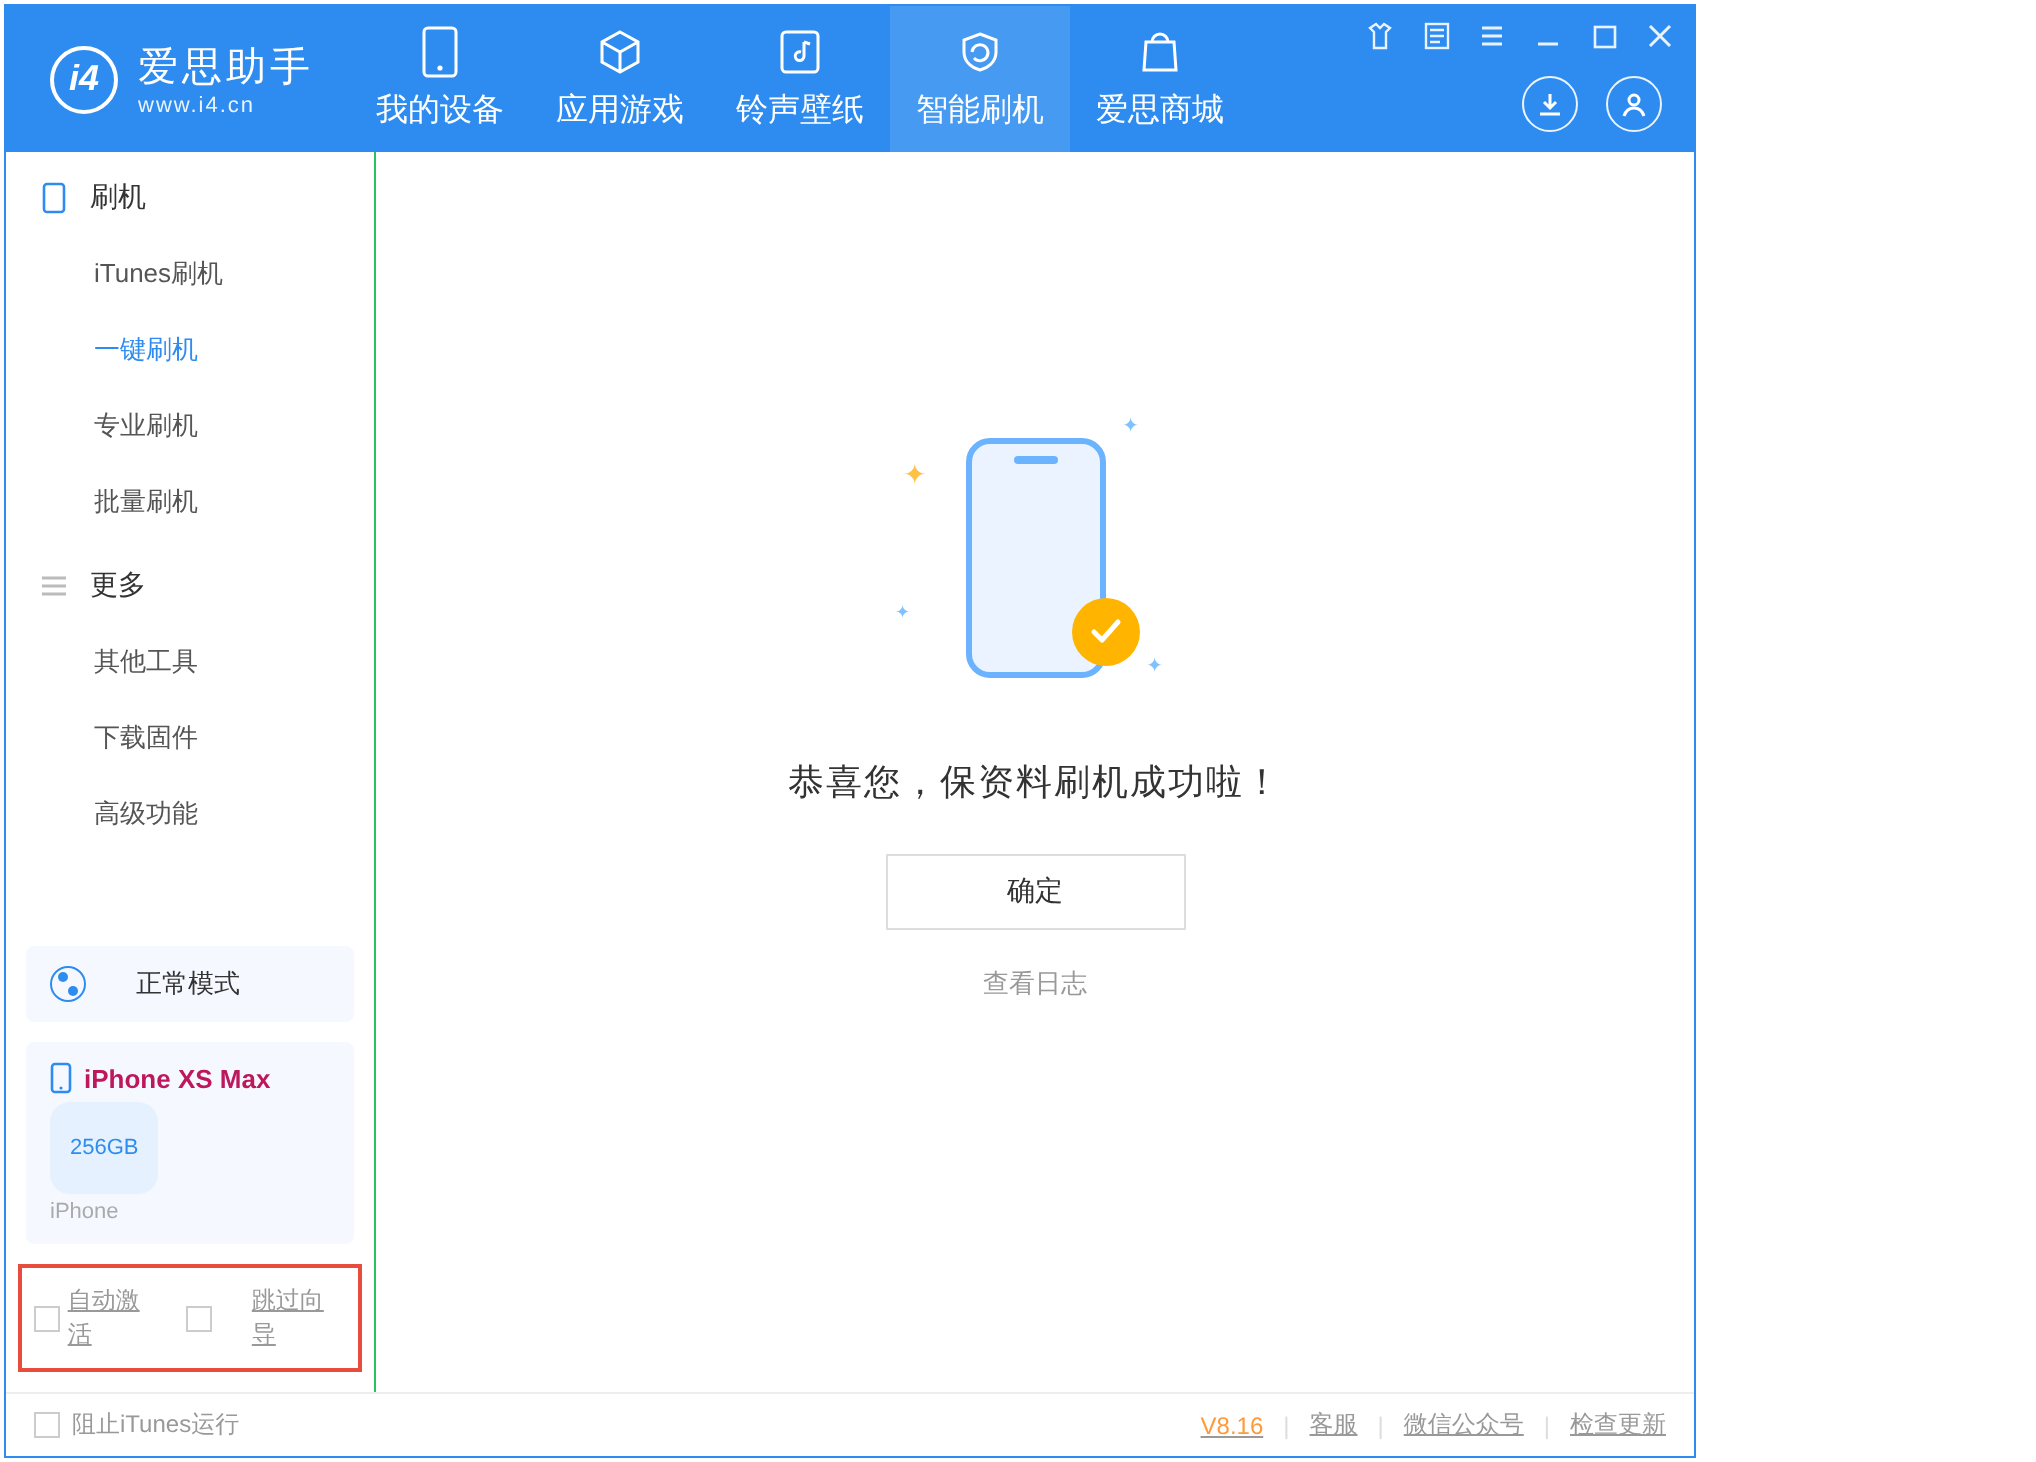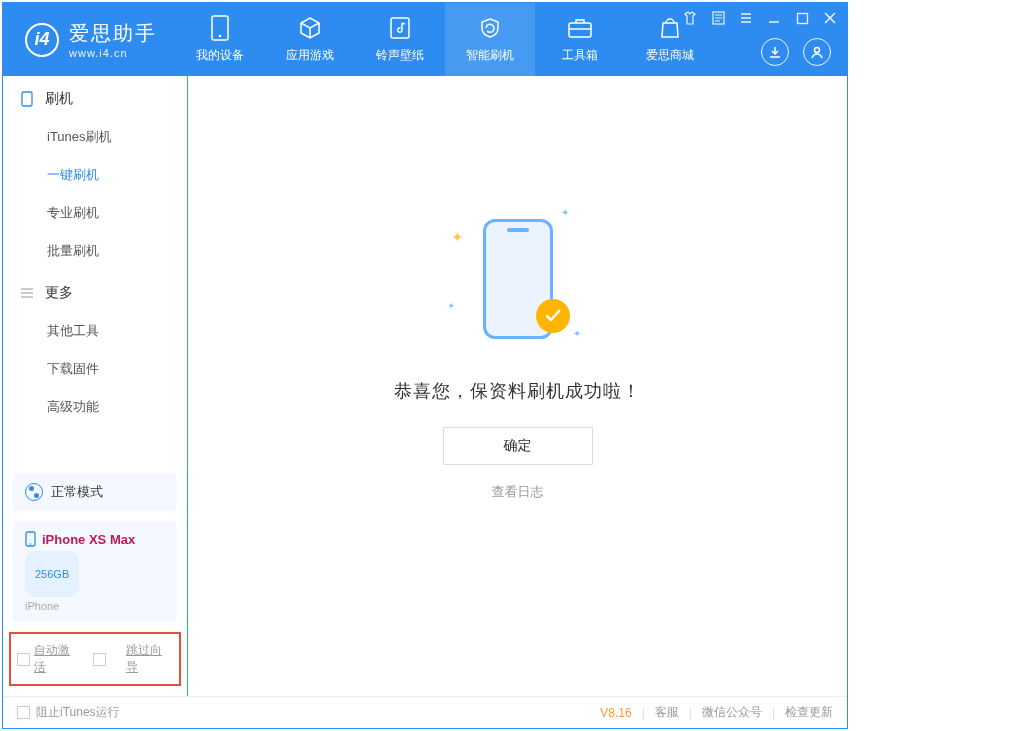--- a/index.html
+++ b/index.html
@@ -10,37 +10,37 @@
 .header { height: 73px; background: linear-gradient(to bottom, #2e8cf0, #2e8cf0); display: flex; align-items: center; color: #fff; position: relative; }
 .logo-block { display: flex; align-items: center; padding: 0 18px 0 22px; }
 .logo-mark { width: 34px; height: 34px; border: 2px solid #fff; border-radius: 50%; display: flex; align-items: center; justify-content: center; font-weight: bold; font-size: 18px; color: #fff; font-style: italic; }
 .logo-text { margin-left: 10px; }
 .logo-title { font-size: 20px; letter-spacing: 2px; font-weight: 500; }
 .logo-sub { font-size: 11px; opacity: .9; letter-spacing: 1px; }
 .nav { display: flex; height: 100%; }
 .nav-item { width: 90px; display: flex; flex-direction: column; align-items: center; justify-content: center; cursor: pointer; color: #fff; }
 .nav-item.active { background: rgba(255,255,255,0.12); }
 .nav-icon { width: 26px; height: 26px; display: flex; align-items: center; justify-content: center; }
-.nav-label { font-size: 12px; margin-top: 6px; }
+.nav-label { font-size: 16px; margin-top: 6px; }
 .header-right { position: absolute; right: 8px; top: 6px; display: flex; gap: 10px; align-items: center; }
 .header-right .sysbtn { width: 18px; height: 18px; display: flex; align-items: center; justify-content: center; cursor: pointer; color: #fff; opacity: .9; }
 .header-right-lower { position: absolute; right: 16px; bottom: 10px; display: flex; gap: 14px; }
 .circ-btn { width: 28px; height: 28px; border: 1.5px solid rgba(255,255,255,.9); border-radius: 50%; display: flex; align-items: center; justify-content: center; cursor: pointer; }
 
 
 .body { flex: 1; display: flex; min-height: 0; }
 .sidebar { width: 185px; border-right: 1px solid #22c55e; display: flex; flex-direction: column; }
 .side-group-header { display: flex; align-items: center; padding: 14px 16px 10px 16px; font-size: 14px; color: #333; }
 .side-group-header .hicon { width: 16px; height: 16px; margin-right: 10px; display: flex; align-items: center; justify-content: center; }
 .side-list { }
 .side-item { padding: 10px 10px 10px 44px; font-size: 13px; color: #555; cursor: pointer; }
 .side-item.active { color: #2e8cf0; }
 .side-spacer { flex: 1; }
 .mode-block, .device-block { margin: 0 10px 10px 10px; background: #f5f9ff; border-radius: 4px; padding: 10px 12px; font-size: 13px; color: #333; }
-.mode-block { display: flex; align-items: center; gap: 8px; text-align: center; }
+.mode-block { display: flex; align-items: center; gap: 25px; text-align: center; }
 .mode-icon { width: 18px; height: 18px; border: 1.5px solid #2e8cf0; border-radius: 50%; position: relative; }
 .mode-icon::before, .mode-icon::after { content:''; position:absolute; width:5px; height:5px; background:#2e8cf0; border-radius:50%; }
 .mode-icon::before { top:2px; left:3px; }
 .mode-icon::after { bottom:2px; right:3px; }
 .device-block .dname { font-weight: 600; color: #be185d; display: flex; align-items: center; gap: 6px; }
 .badge { display: inline-block; background: #e6f1ff; color: #2e8cf0; border-radius: 10px; padding: 17px 10px; font-size: 11px; margin-top: 4px; }
 .device-type { font-size: 11px; color: #aaa; margin-top: 3px; }
 .opts-row { border: 2px solid #e74c3c; margin: 0 6px 10px 6px; padding: 8px 6px; display: flex; gap: 12px; align-items: center; font-size: 12px; color: #999; text-decoration: underline; }
 .chk { width: 13px; height: 13px; border: 1px solid #ccc; display: inline-block; vertical-align: middle; }
 
@@ -51,21 +51,21 @@
 .phone { width: 70px; height: 120px; border: 3px solid #6bb3ff; border-radius: 12px; background: #eaf3ff; position: absolute; left: 35px; top: 8px; }
 .phone::before { content:''; position:absolute; top:6px; left:50%; transform:translateX(-50%); width:22px; height:4px; background:#6bb3ff; border-radius:2px; }
 .badge-check { position: absolute; right: 18px; bottom: 18px; width: 34px; height: 34px; background: #ffb500; border-radius: 50%; display: flex; align-items: center; justify-content: center; }
 .success-msg { font-size: 18px; color: #333; margin-top: 28px; letter-spacing: 1px; }
 .ok-btn { margin-top: 24px; width: 150px; height: 38px; border: 1px solid #ddd; background: #fff; font-size: 14px; color: #333; cursor: pointer; }
 .view-log { margin-top: 18px; font-size: 13px; color: #999; cursor: pointer; }
 
 
 .footer { height: 32px; border-top: 1px solid #eee; display: flex; align-items: center; padding: 0 14px; font-size: 12px; color: #999; }
 .footer-left { display: flex; align-items: center; gap: 6px; }
-.footer-right { margin-left: auto; display: flex; align-items: center; gap: 10px; }
+.footer-right { margin-left: auto; display: flex; align-items: center; gap: 10px; text-decoration: underline; }
 .footer-right .sep { color: #ddd; }
 .footer-link { cursor: pointer; color: #999; }
 .version { color: #ff9a3c; }
 
 svg { display: block; }
 </style>
 </head>
 <body>
 
 <div class="app-window">
@@ -106,29 +106,20 @@
         <span class="nav-label">铃声壁纸</span>
       </div>
       <div class="nav-item active">
         <span class="nav-icon">
           <svg width="24" height="24" viewBox="0 0 24 24">
               <path d="M12 3 L20 6 v6 c0 5 -4 8 -8 9 c-4 -1 -8 -4 -8 -9 V6 Z" fill="none" stroke="#fff" stroke-width="1.5"></path>
               <path d="M8 12 a4 4 0 1 1 1 3" fill="none" stroke="#fff" stroke-width="1.5"></path>
             </svg>
         </span>
         <span class="nav-label">智能刷机</span>
-      </div>
-      <div class="nav-item">
-        <span class="nav-icon">
-          <svg width="26" height="22" viewBox="0 0 26 22">
-              <rect x="2" y="6" width="22" height="14" rx="2" fill="none" stroke="#fff" stroke-width="1.5"></rect>
-              <path d="M9 6 V3 h8 v3 M2 12 h22" fill="none" stroke="#fff" stroke-width="1.5"></path>
-            </svg>
-        </span>
-        <span class="nav-label">工具箱</span>
       </div>
       <div class="nav-item">
         <span class="nav-icon">
           <svg width="22" height="24" viewBox="0 0 22 24">
               <path d="M4 7 h14 l1 14 H3 Z M7 7 a4 4 0 0 1 8 0" fill="none" stroke="#fff" stroke-width="1.5"></path>
             </svg>
         </span>
         <span class="nav-label">爱思商城</span>
       </div>
     </div>

